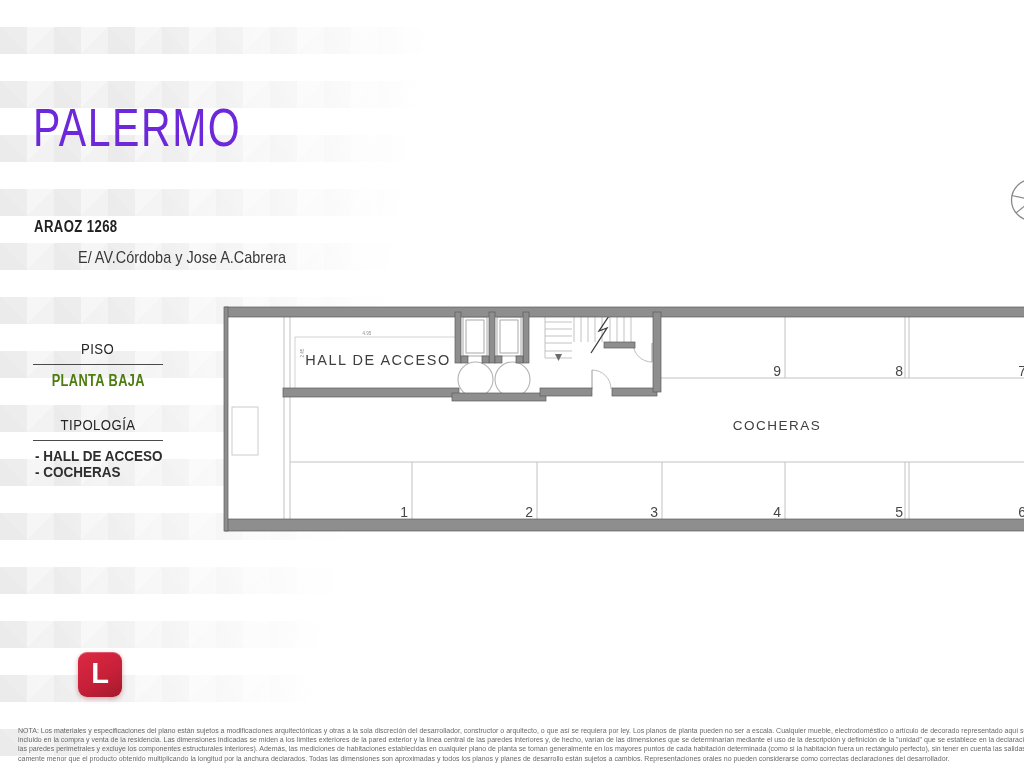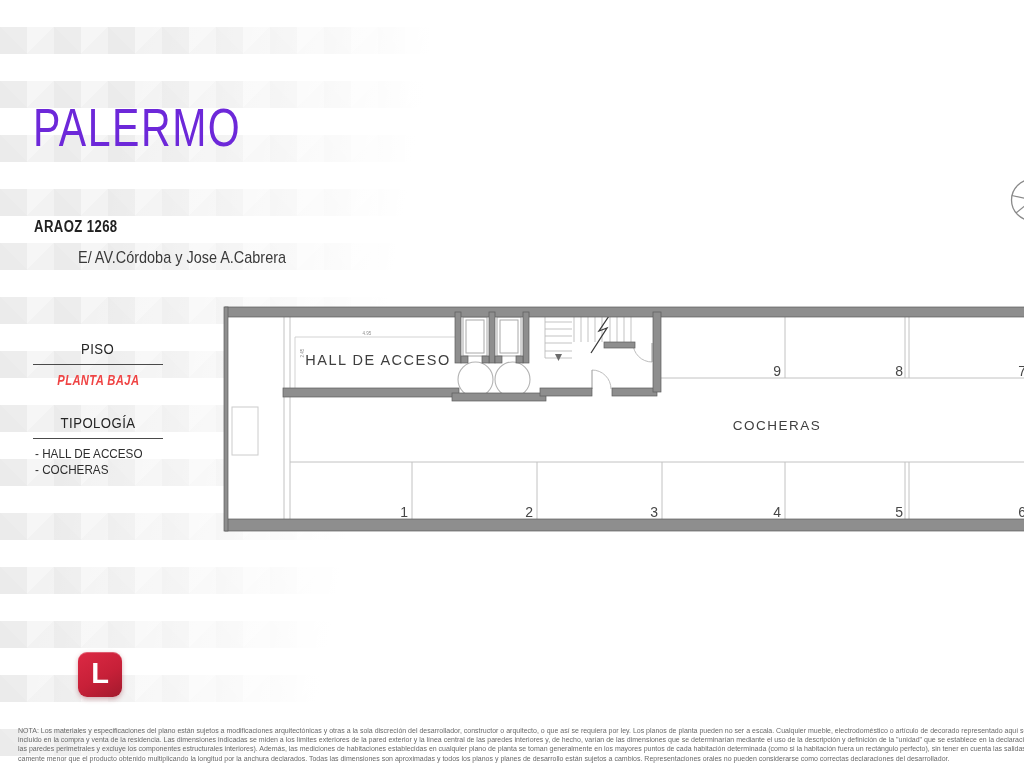--- a/index.html
+++ b/index.html
@@ -36,25 +36,25 @@
   .addr-sub{
     position:absolute;left:34px;top:248px;font-size:17px;font-weight:400;color:#3a3a3a;margin-left:44px;
   }
   .addr-sub .cond{transform:scaleX(0.85);}
 
   
   .side{position:absolute;left:30px;top:340px;width:136px;text-align:center;}
   .side .lbl{font-size:15.5px;color:#252525;letter-spacing:0.5px;}
   .side .lbl .cond-c{transform:scaleX(0.85);}
   .side .rule{border:none;border-top:1.4px solid #4a4a4a;margin:6px 3px 7px 3px;}
-  .side .val{font-size:14px;font-weight:700;color:#ef4444;letter-spacing:0.5px;font-style:italic;}
+  .side .val{font-size:16px;font-weight:700;color:#4d7c0f;letter-spacing:0.5px;}
   .side .val .cond-c{transform:scaleX(0.8);}
   .side .gap{height:26px;}
   .side .items{text-align:left;margin-top:4px;padding-left:5px;}
-  .side .items div{font-size:13px;color:#2e2e2e;line-height:15.5px;}
+  .side .items div{font-size:15px;color:#2e2e2e;line-height:15.5px;font-weight:bold;}
   .side .items .cond{transform:scaleX(0.9);}
 
   
   .plan{position:absolute;left:222px;top:300px;width:814px;height:240px;}
   .plan svg{display:block;}
   .plan text{font-family:"Liberation Sans",sans-serif;}
 
   
   .compass{position:absolute;left:1002px;top:172px;width:60px;height:60px;}
 

